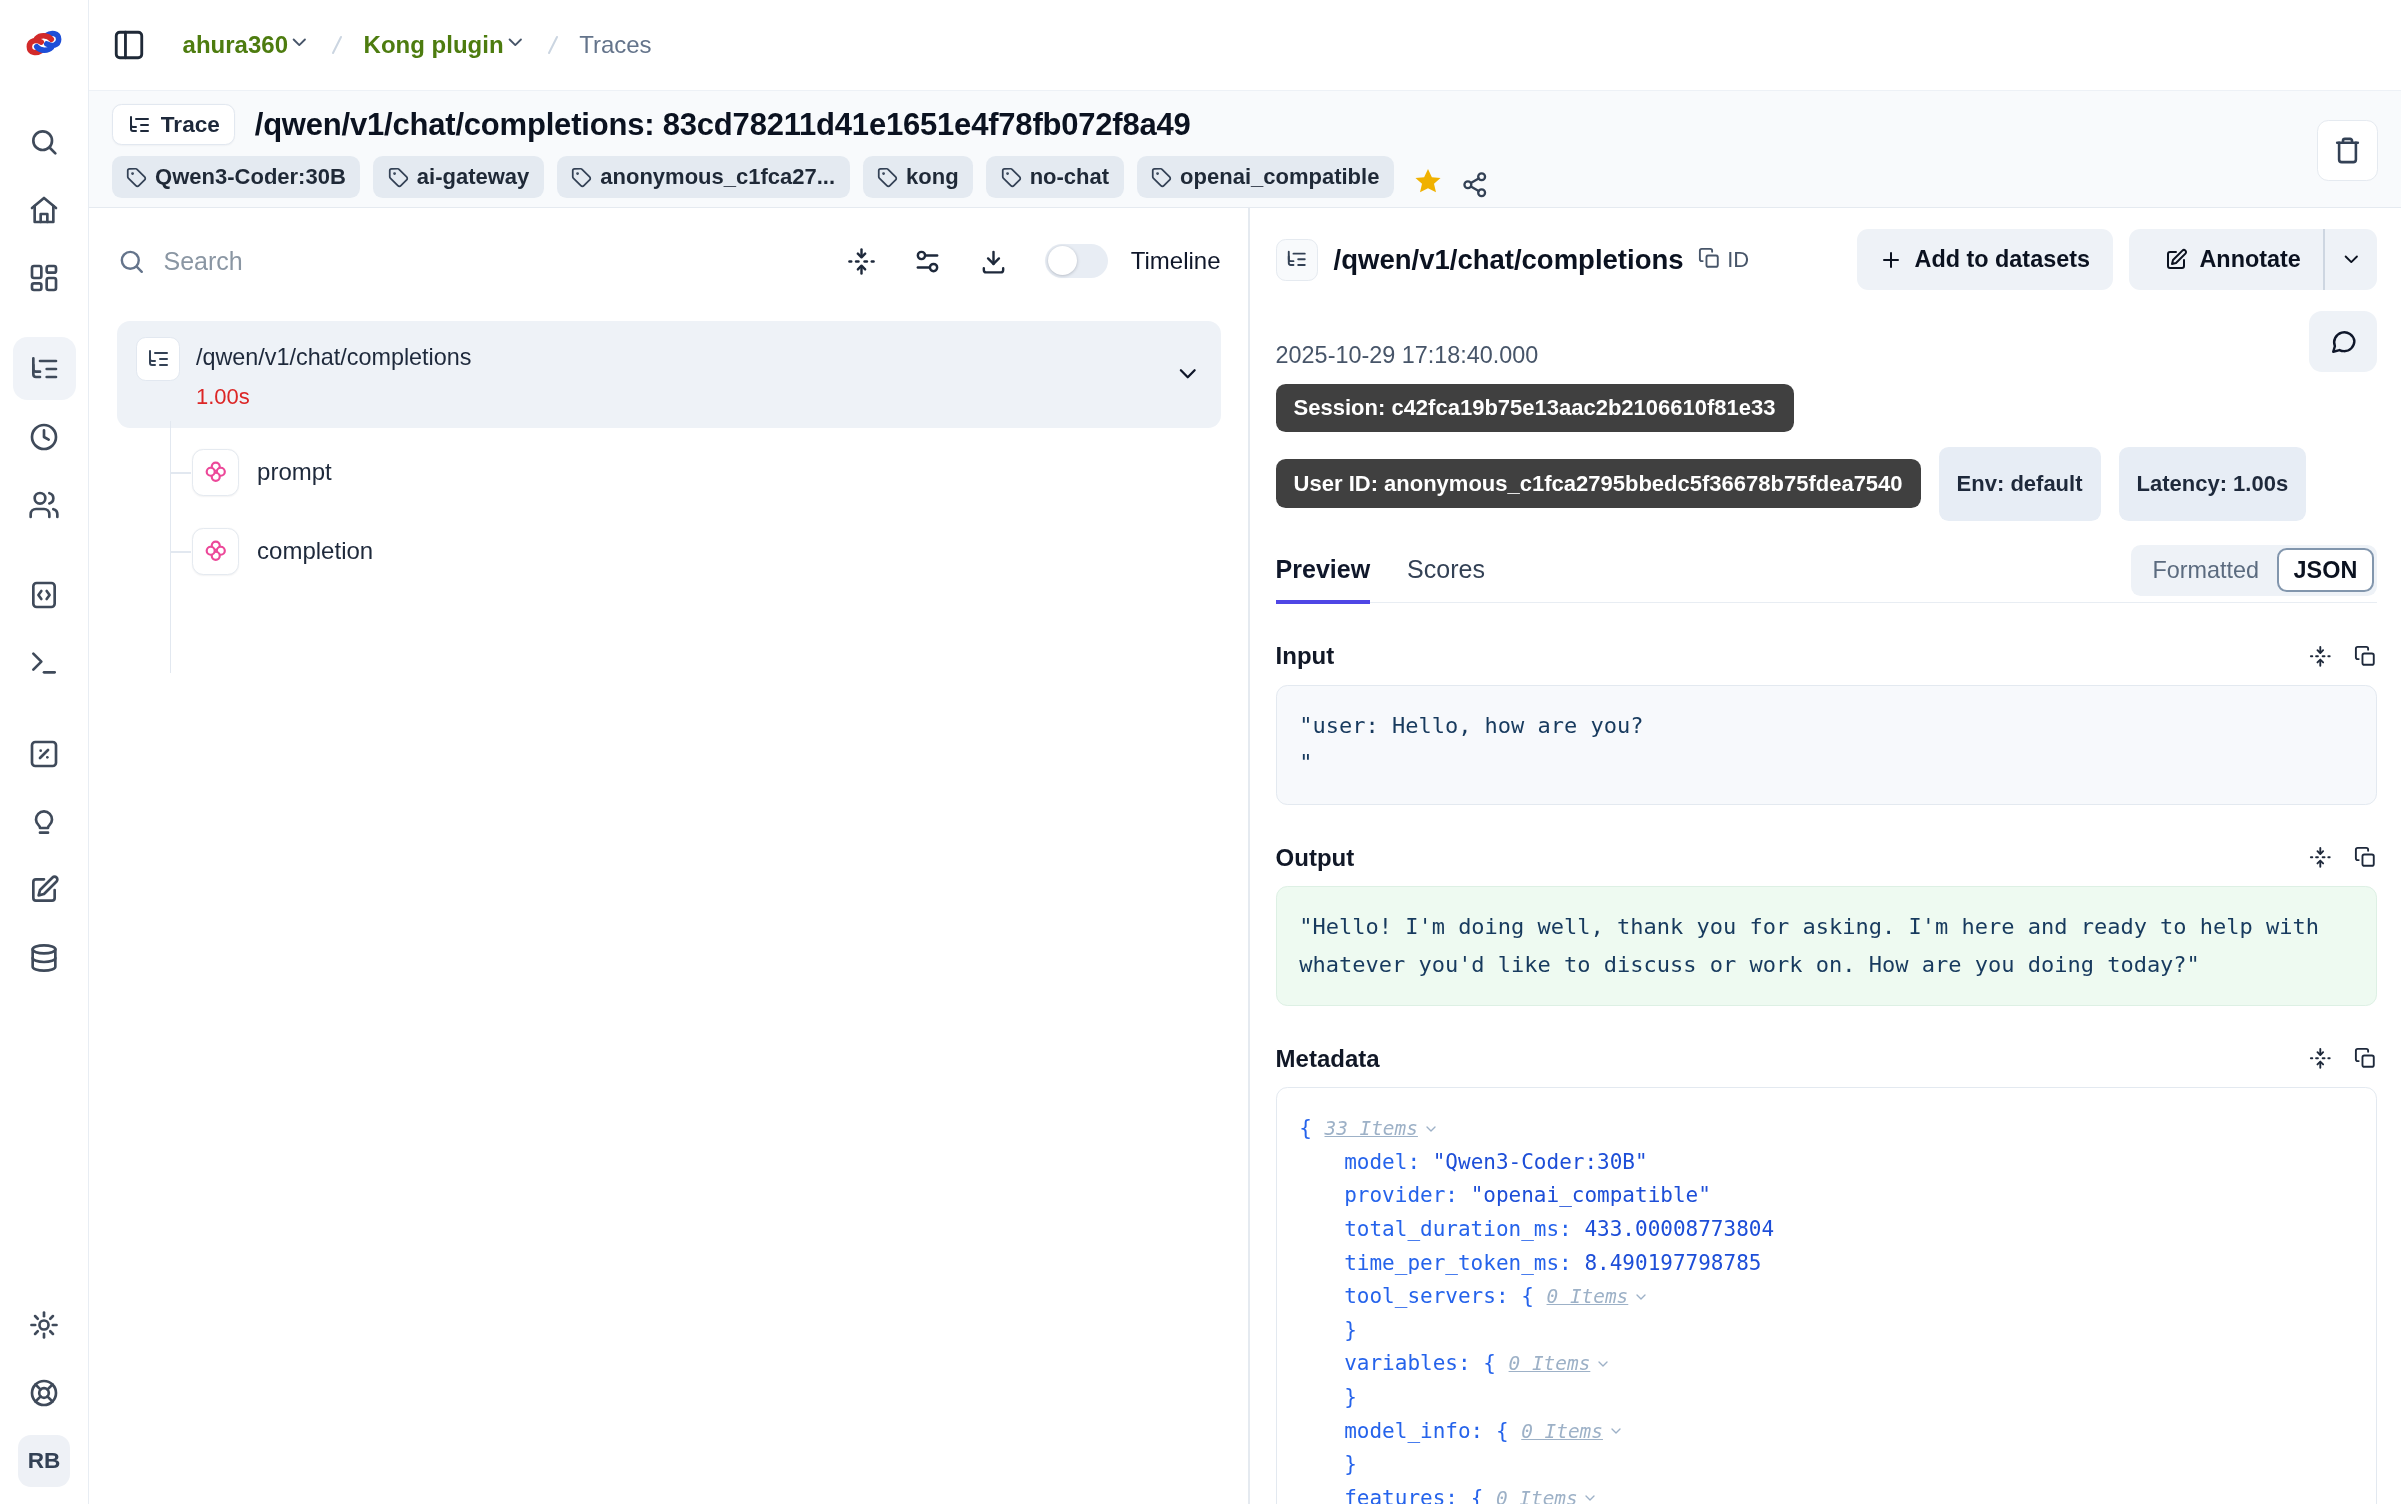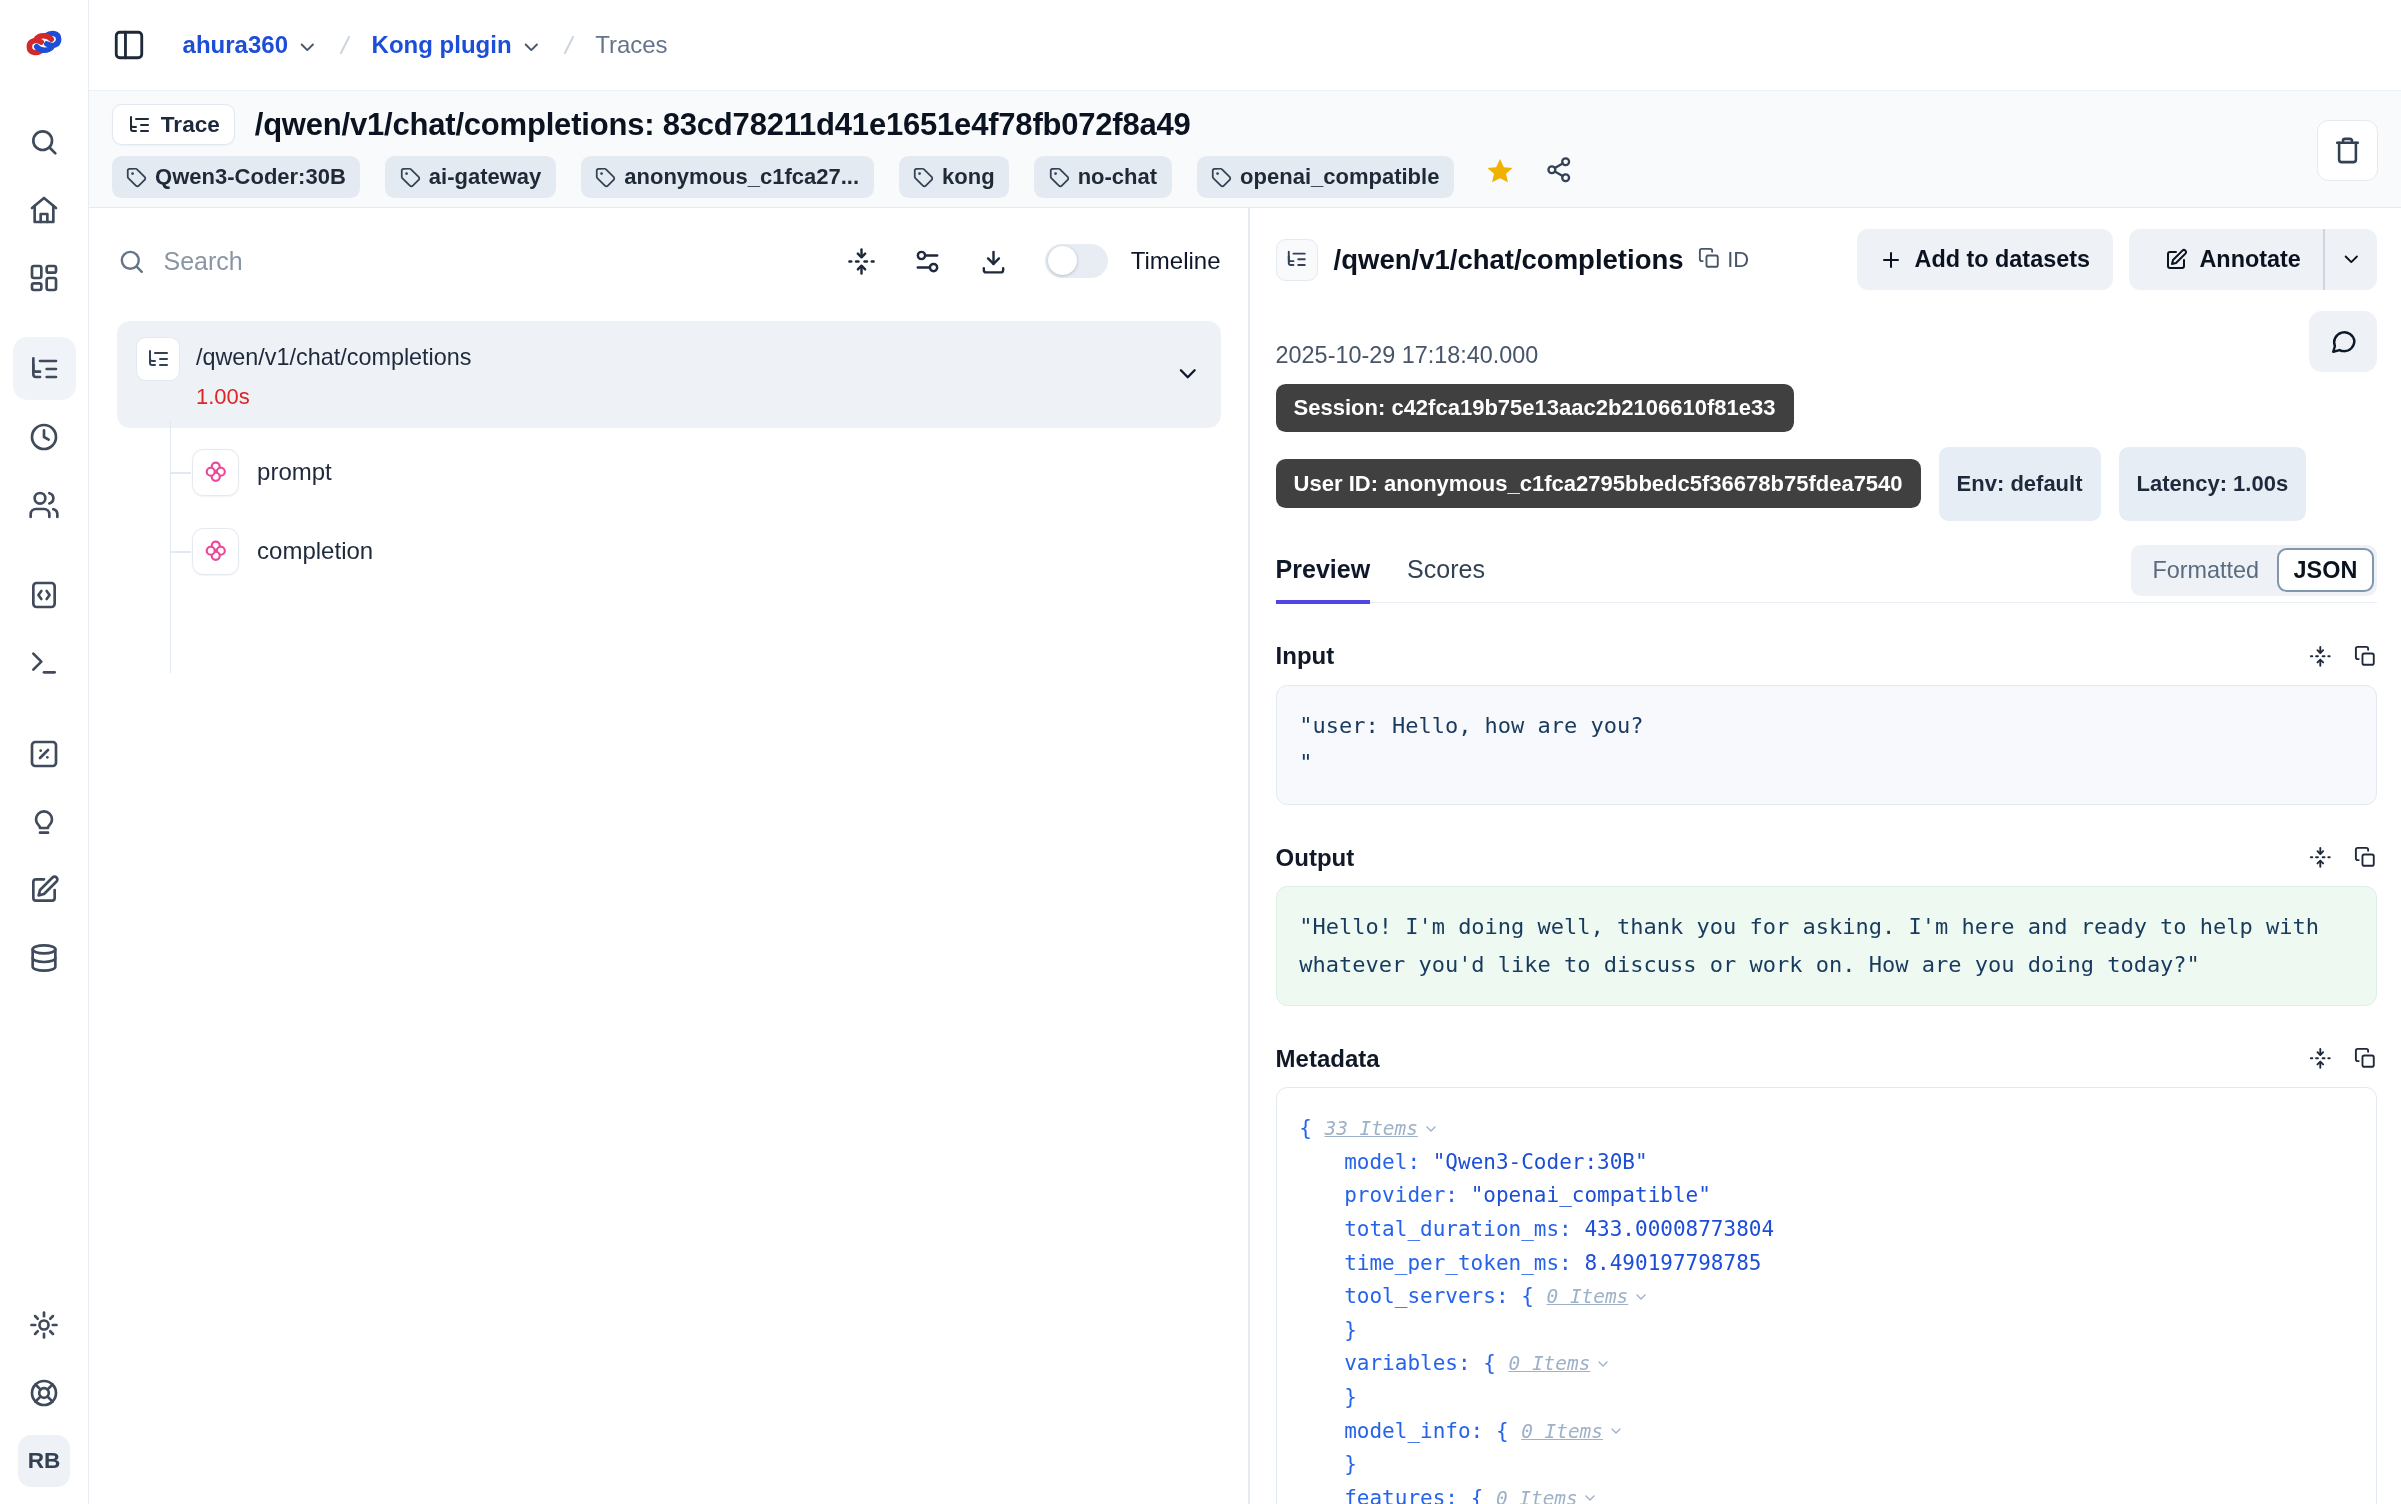--- a/index.html
+++ b/index.html
@@ -17,30 +17,30 @@
   .nav-item.active .iconbox { background:#f0f3f8; }
   .rail .gap { height:22.6px; }
   .rail .spacer { flex:1; }
   .avatar { width:52px; height:52px; border-radius:13px; background:#eef1f6; display:flex; align-items:center; justify-content:center; font-size:22.6px; font-weight:600; color:#334155; margin:8px 0 18px; cursor:pointer; }
 
   
   .main { flex:1; display:flex; flex-direction:column; min-width:0; }
 
   .topbar { height:90px; display:flex; align-items:center; padding:0 22.6px; background:#fff; flex:none; }
   .panel-toggle { color:#1f2937; margin-right:37px; cursor:pointer; display:flex; }
-  .crumb { display:flex; align-items:flex-end; gap:8px; font-size:24px; font-weight:600; color:#1d4ed8; cursor:pointer; }
+  .crumb { display:flex; align-items:flex-start; font-size:24px; font-weight:600; color:#4d7c0f; cursor:pointer; }
   .crumb .chev { color:#475569; }
   .crumb-sep { color:#cbd5e1; margin:0 14.5px; }
   .crumb-current { font-size:24px; font-weight:500; color:#64748b; }
 
   .trace-band { height:118px; background:#f8fafc; border-top:1.6px solid #edf1f6; border-bottom:1.6px solid #e5eaf0; padding:13px 22.6px 0 22.6px; position:relative; flex:none; }
   .t-row1 { display:flex; align-items:center; gap:19.4px; }
   .trace-chip { display:flex; align-items:center; gap:9.7px; background:#fff; border:1.6px solid #e2e8f0; border-radius:9.7px; padding:6.5px 14.5px; font-size:22.6px; font-weight:600; color:#1e293b; box-shadow:0 0.8px 1.6px rgba(15,23,42,.04); }
   .trace-title { font-size:31px; font-weight:700; color:#0b1220; letter-spacing:-0.2px; white-space:nowrap; }
-  .t-row2 { display:flex; align-items:flex-start; gap:25px; margin-top:11.3px; }
+  .t-row2 { display:flex; align-items:flex-end; gap:13px; margin-top:11.3px; }
   .tag { display:flex; align-items:center; gap:8px; background:#e4eaf1; border-radius:9.7px; padding:8px 14.5px; font-size:22px; font-weight:600; color:#1f2937; cursor:pointer; }
   .tag .lu { color:#334155; }
   .iconbtn-plain { background:none; border:none; cursor:pointer; display:flex; align-items:center; margin-left:4.8px; color:#334155; }
   .trash-btn { position:absolute; right:22.6px; top:29px; width:61px; height:61px; background:#fff; border:1.6px solid #e5eaf0; border-radius:11.3px; display:flex; align-items:center; justify-content:center; color:#334155; cursor:pointer; }
 
   .panels { flex:1; display:flex; min-height:0; }
   .panel-divider { width:1.6px; background:#e5eaf0; flex:none; }
 
   
   .tree-panel { width:1159px; flex:none; padding:24px 27.5px; overflow:hidden; }

